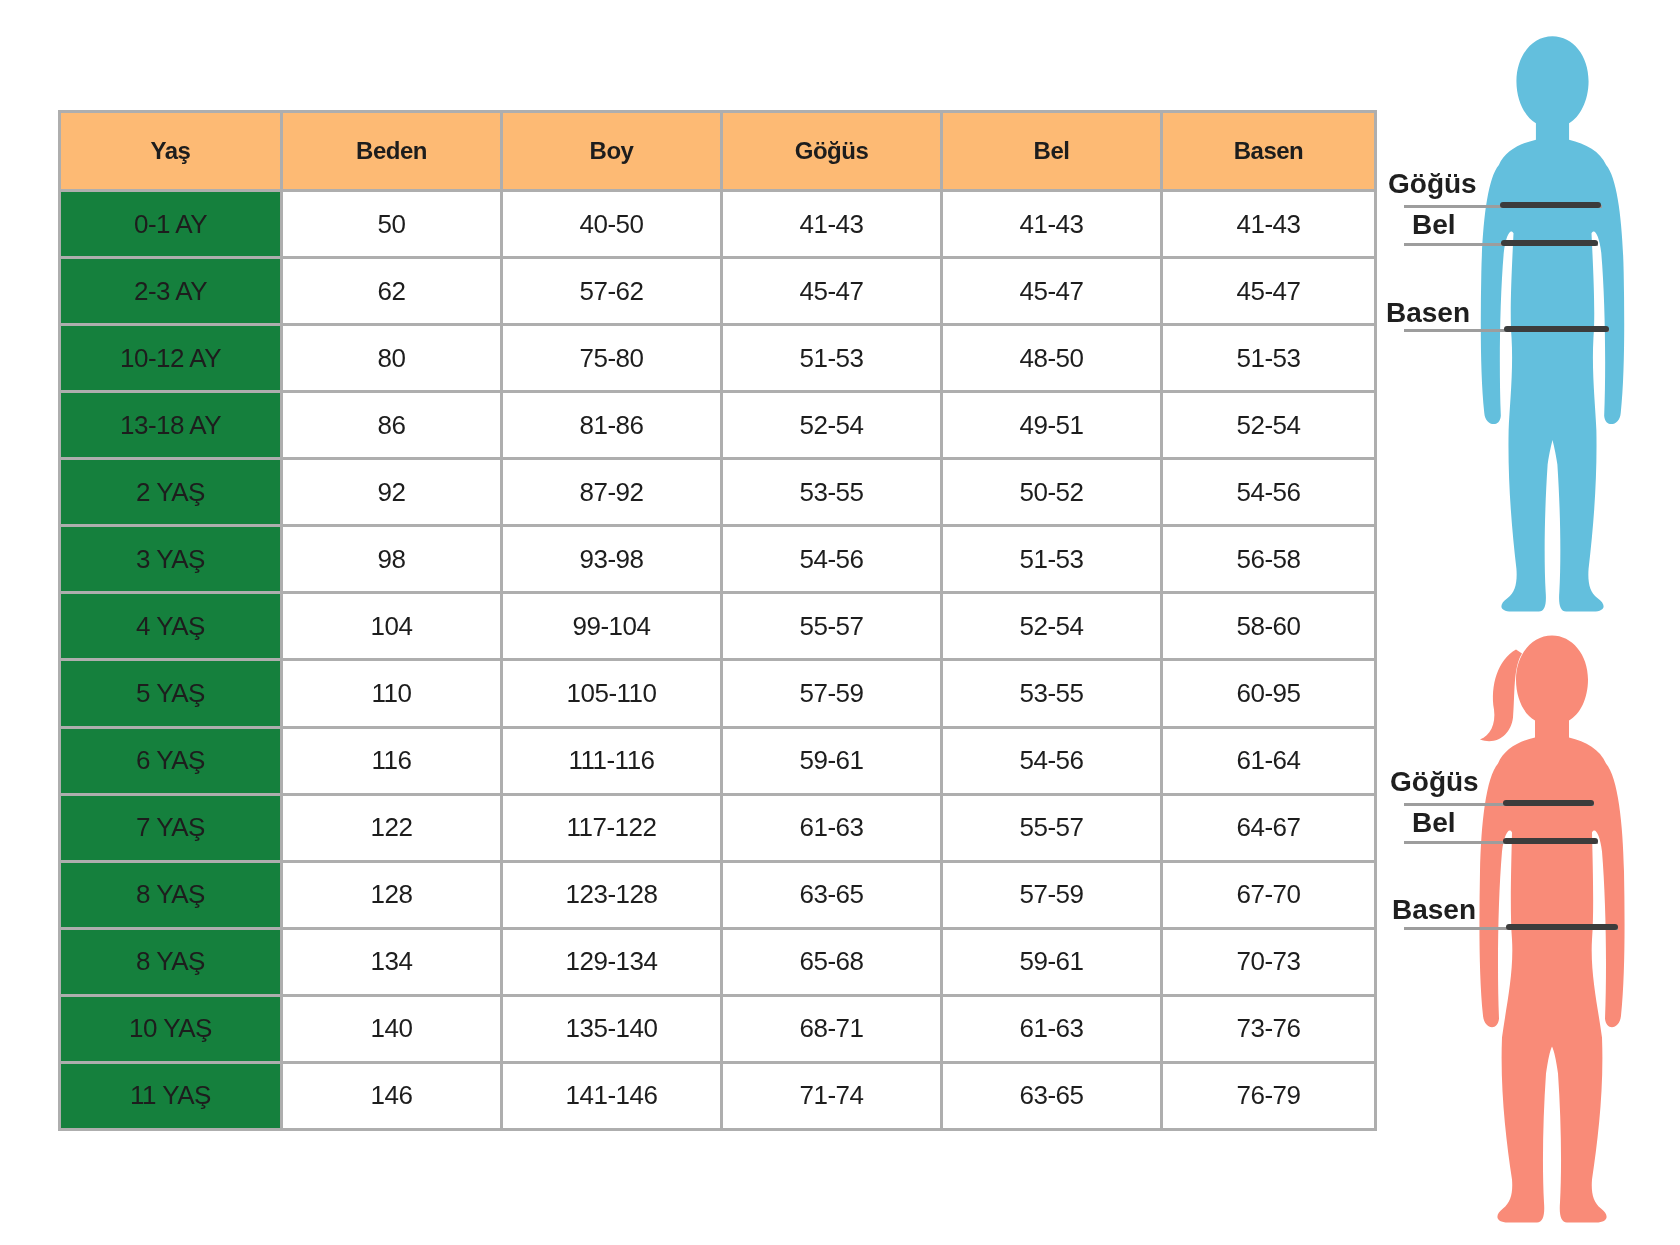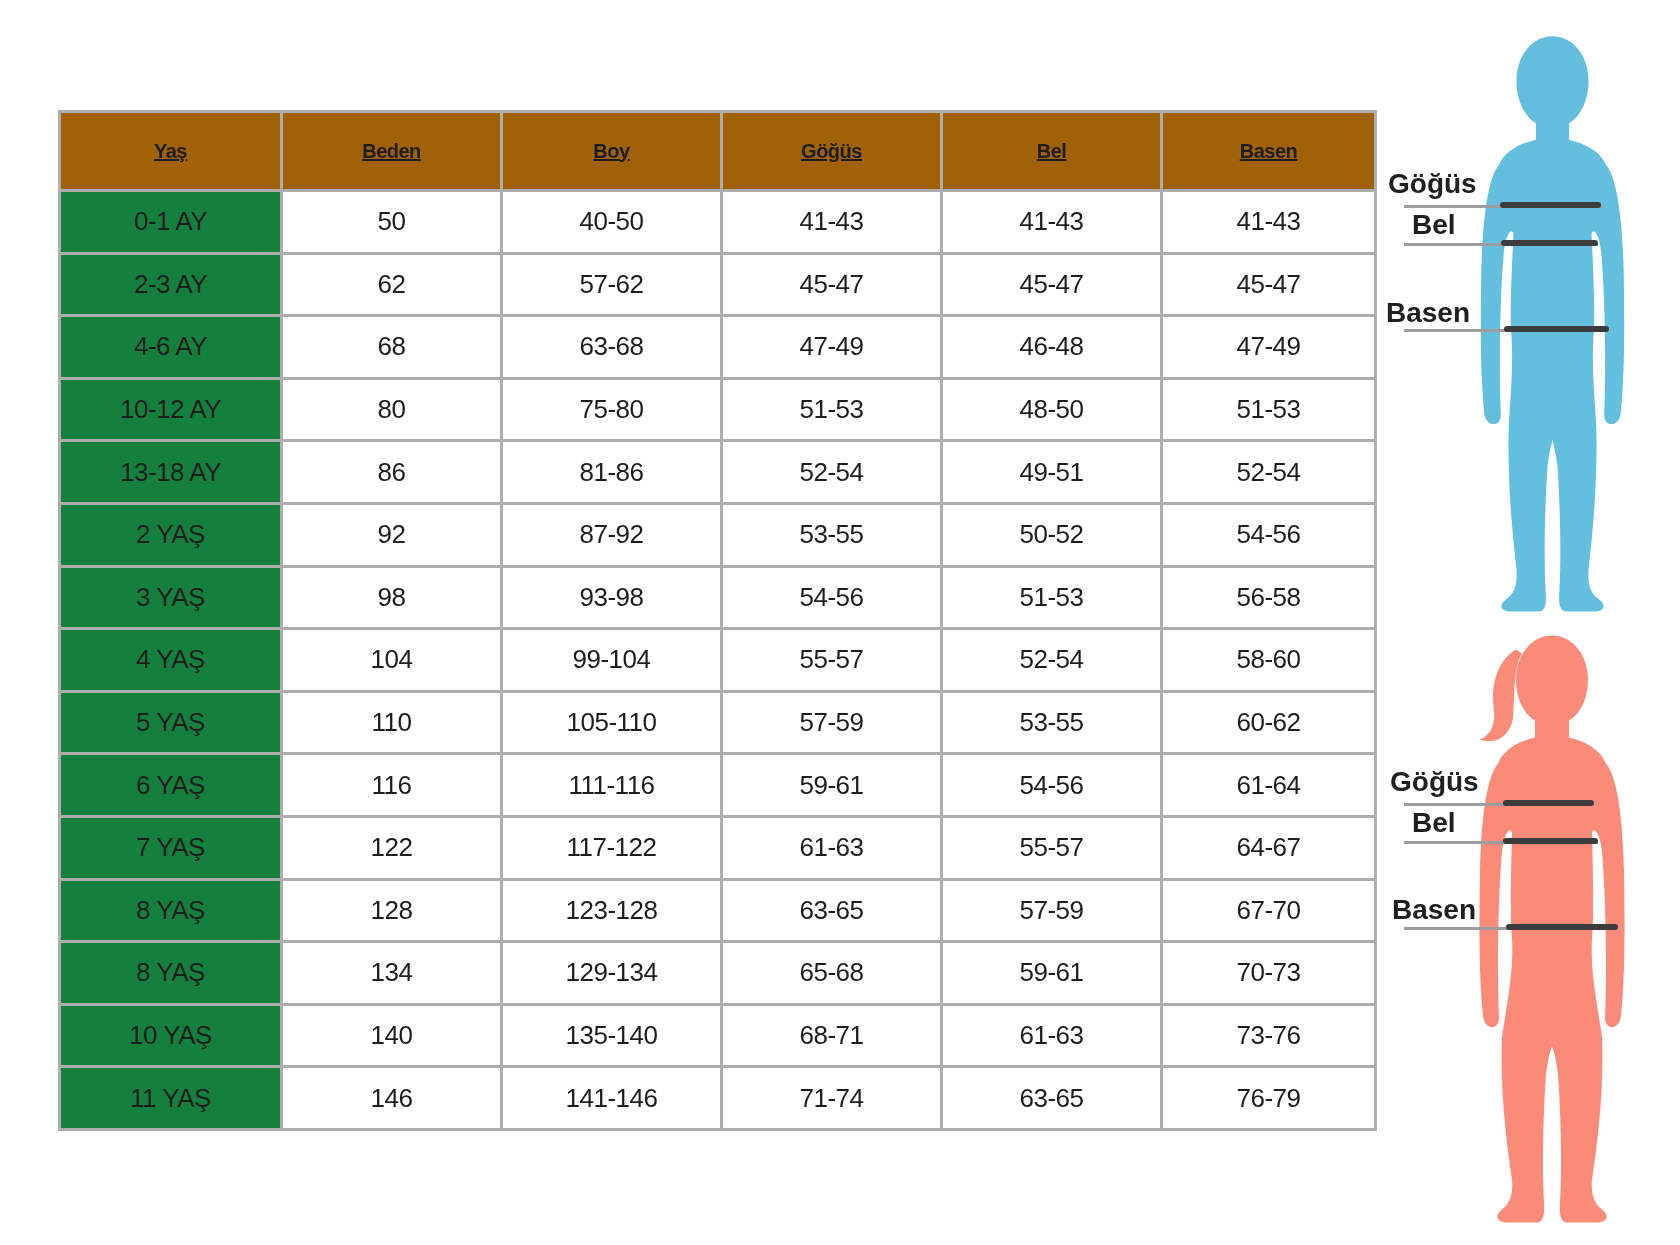--- a/index.html
+++ b/index.html
@@ -20,23 +20,23 @@
   }
   table.size-table th, table.size-table td{
     border:3px solid #aeaeae;
     text-align:center;vertical-align:middle;
     padding:0;
     font-size:26px;font-weight:400;
     letter-spacing:-0.5px;
     white-space:nowrap;
   }
   table.size-table thead th{
-    background:#a16207;
+    background:#fdba74;
     height:76px;
-    font-size:20px;font-weight:700;text-decoration:underline;
+    font-size:24px;font-weight:700;
   }
   table.size-table tbody th{
     background:#15803d;
     font-weight:400;
   }
   .fig{position:absolute;}
   .measure-label{
     position:absolute;
     font-size:28px;font-weight:700;color:#1f1f1f;
     line-height:32px;
@@ -80,28 +80,20 @@
         </tr>
         <tr>
           <th>2-3 AY</th>
           <td>62</td>
           <td>57-62</td>
           <td>45-47</td>
           <td>45-47</td>
           <td>45-47</td>
         </tr>
         <tr>
-          <th>4-6 AY</th>
-          <td>68</td>
-          <td>63-68</td>
-          <td>47-49</td>
-          <td>46-48</td>
-          <td>47-49</td>
-        </tr>
-        <tr>
           <th>10-12 AY</th>
           <td>80</td>
           <td>75-80</td>
           <td>51-53</td>
           <td>48-50</td>
           <td>51-53</td>
         </tr>
         <tr>
           <th>13-18 AY</th>
           <td>86</td>
@@ -133,21 +125,21 @@
           <td>55-57</td>
           <td>52-54</td>
           <td>58-60</td>
         </tr>
         <tr>
           <th>5 YAŞ</th>
           <td>110</td>
           <td>105-110</td>
           <td>57-59</td>
           <td>53-55</td>
-          <td>60-62</td>
+          <td>60-95</td>
         </tr>
         <tr>
           <th>6 YAŞ</th>
           <td>116</td>
           <td>111-116</td>
           <td>59-61</td>
           <td>54-56</td>
           <td>61-64</td>
         </tr>
         <tr>

